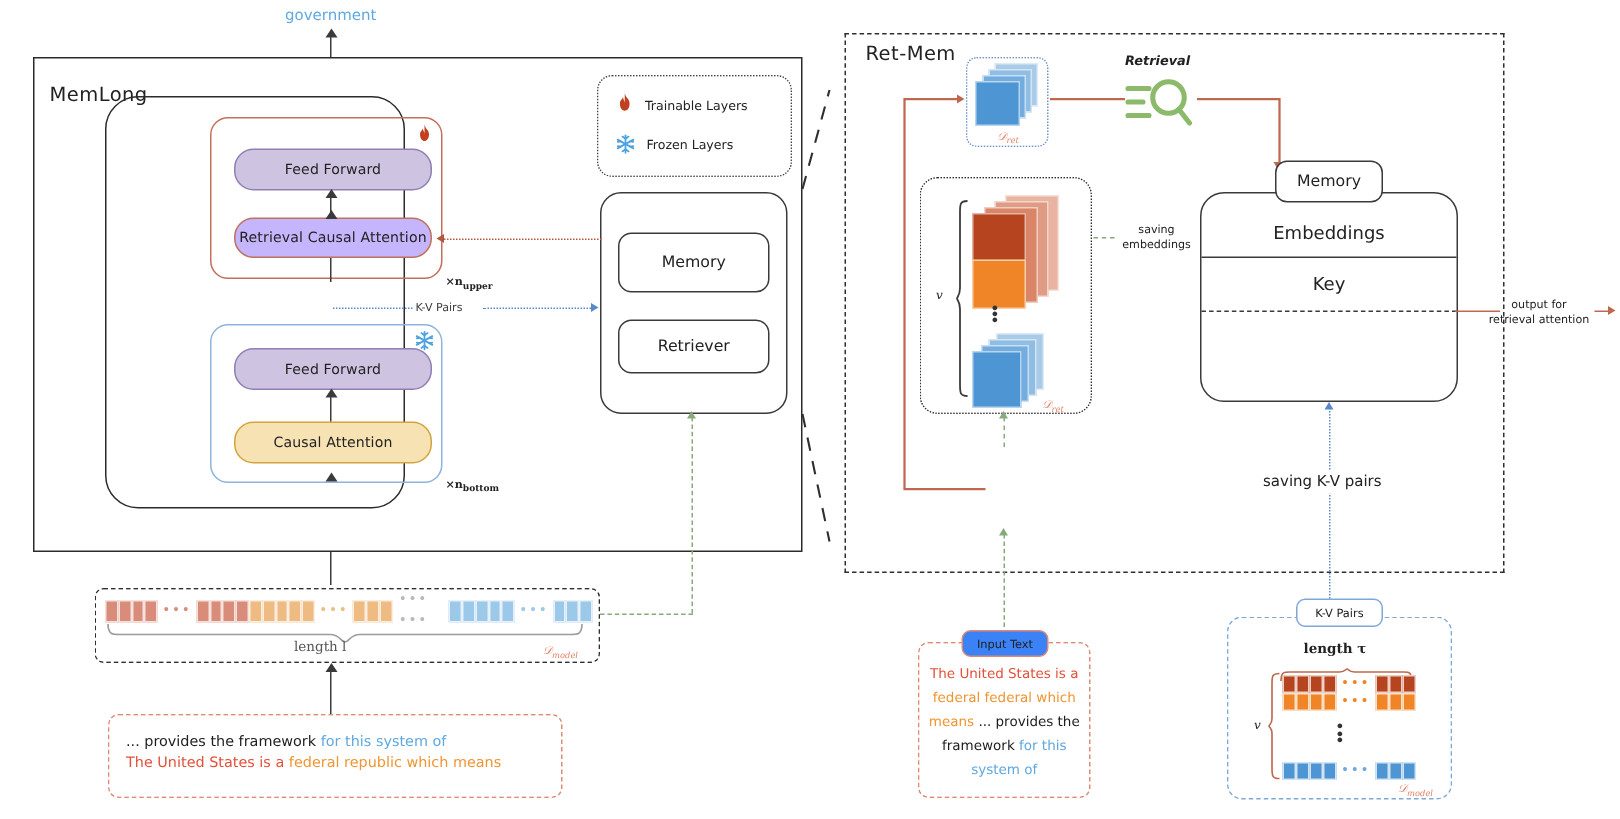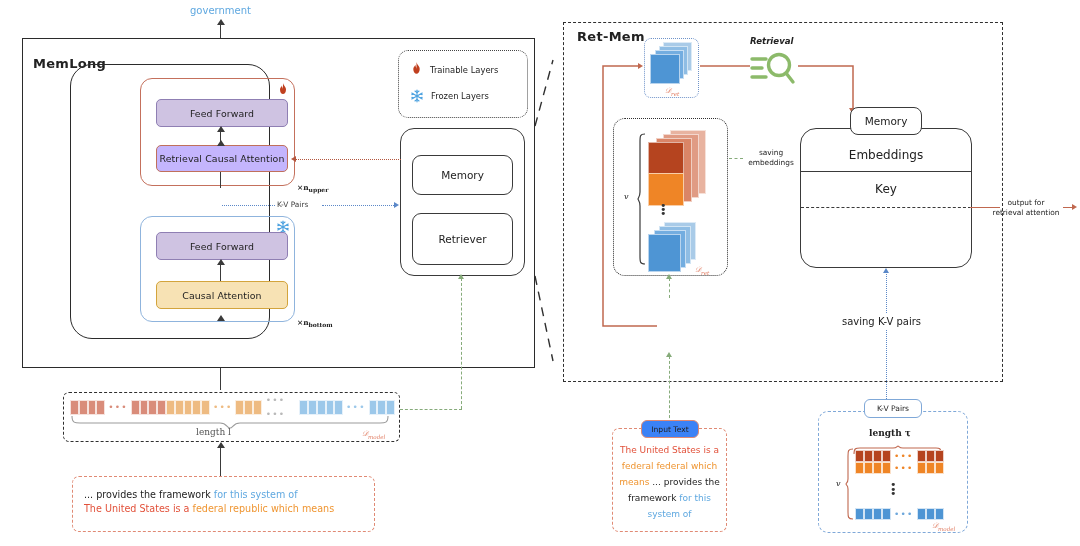--- a/index.html
+++ b/index.html
@@ -9,34 +9,34 @@
   .abs{position:absolute;box-sizing:border-box;}
   .ctr{display:flex;align-items:center;justify-content:center;text-align:center;}
 
   
   .solidbox{border:1.4px solid #2b2b2b;background:#fff;}
   .rbox{border:1.3px solid #3a3a3a;border-radius:9px;background:#fff;}
   .dashbox{border:1.6px dashed #2f2f2f;background:transparent;}
   .dotbox{border:1.3px dotted #444;border-radius:10px;background:transparent;}
 
   
-  .blk{border-radius:5px;font-size:9.4px;letter-spacing:.1px;}
+  .blk{border-radius:13px;font-size:9.4px;letter-spacing:.1px;}
   .blk-ff{background:#cfc3e2;border:1.1px solid #8f7fb3;}
   .blk-rca{background:#c4b5fd;border:1.1px solid #c0705c;}
   .blk-ca{background:#f7e2b4;border:1.1px solid #d3a43c;}
 
   .group-upper{border:1.2px solid #c4705c;border-radius:12px;}
   .group-lower{border:1.2px solid #8fb4dd;border-radius:12px;}
   .group-outer{border:1.5px solid #2b2b2b;border-radius:22px;}
 
   
   .lbl{font-size:9px;color:#222;white-space:nowrap;}
   .lbl-sm{font-size:7.4px;color:#222;white-space:nowrap;}
   .lbl-ser{font-family:"DejaVu Serif","Liberation Serif",serif;}
-  .title{font-size:13px;font-weight:bold;letter-spacing:.3px;}
+  .title{font-size:13px;font-weight:normal;letter-spacing:.3px;}
   .dmodel{font-family:"DejaVu Serif","Liberation Serif",serif;font-style:italic;
           font-size:7.5px;color:#e2836a;white-space:nowrap;}
 
   
   .vline{background:#3a3a3a;width:1.4px;}
   .hline{background:#3a3a3a;height:1.4px;}
   .vdot-b{border-left:1.3px dotted #5b88c8;width:0;}
   .hdot-b{border-top:1.3px dotted #5b88c8;height:0;}
   .hdot-r{border-top:1.3px dotted #b4573f;height:0;}
   .vdash-g{border-left:1.2px dashed #86ab7a;width:0;}
@@ -168,21 +168,21 @@
               <line x1="17.5" y1="9" x2="20.8" y2="9.6"></line>
           </g>
         </svg>
       </span>
       <span>Frozen Layers</span>
     </div>
   </div>
 
   <div class="abs rbox" style="left:400px;top:128px;width:125px;height:148px;border-radius:14px;border-width:1.5px;"></div>
   <div class="abs rbox ctr" style="left:412px;top:155px;width:101px;height:40px;font-size:10.5px;">Memory</div>
-  <div class="abs rbox ctr" style="left:412px;top:213px;width:101px;height:52px;font-size:10.5px;">Retriever</div>
+  <div class="abs rbox ctr" style="left:412px;top:213px;width:101px;height:36px;font-size:10.5px;">Retriever</div>
 
   <div class="abs hdot-r" style="left:296px;top:159px;width:105px;"></div>
   <div class="abs arrow arr-lf-r" style="left:291px;top:156px;"></div>
 
   <div class="abs vdash-g" style="left:461px;top:278px;height:131px;"></div>
   <div class="abs hdash-g" style="left:400px;top:409px;width:62px;"></div>
   <div class="abs arrow arr-up-g" style="left:458px;top:274px;"></div>
 
   <div class="abs dashbox" style="left:63px;top:392px;width:337px;height:50px;border-radius:6px;border-width:1px;"></div>
 

